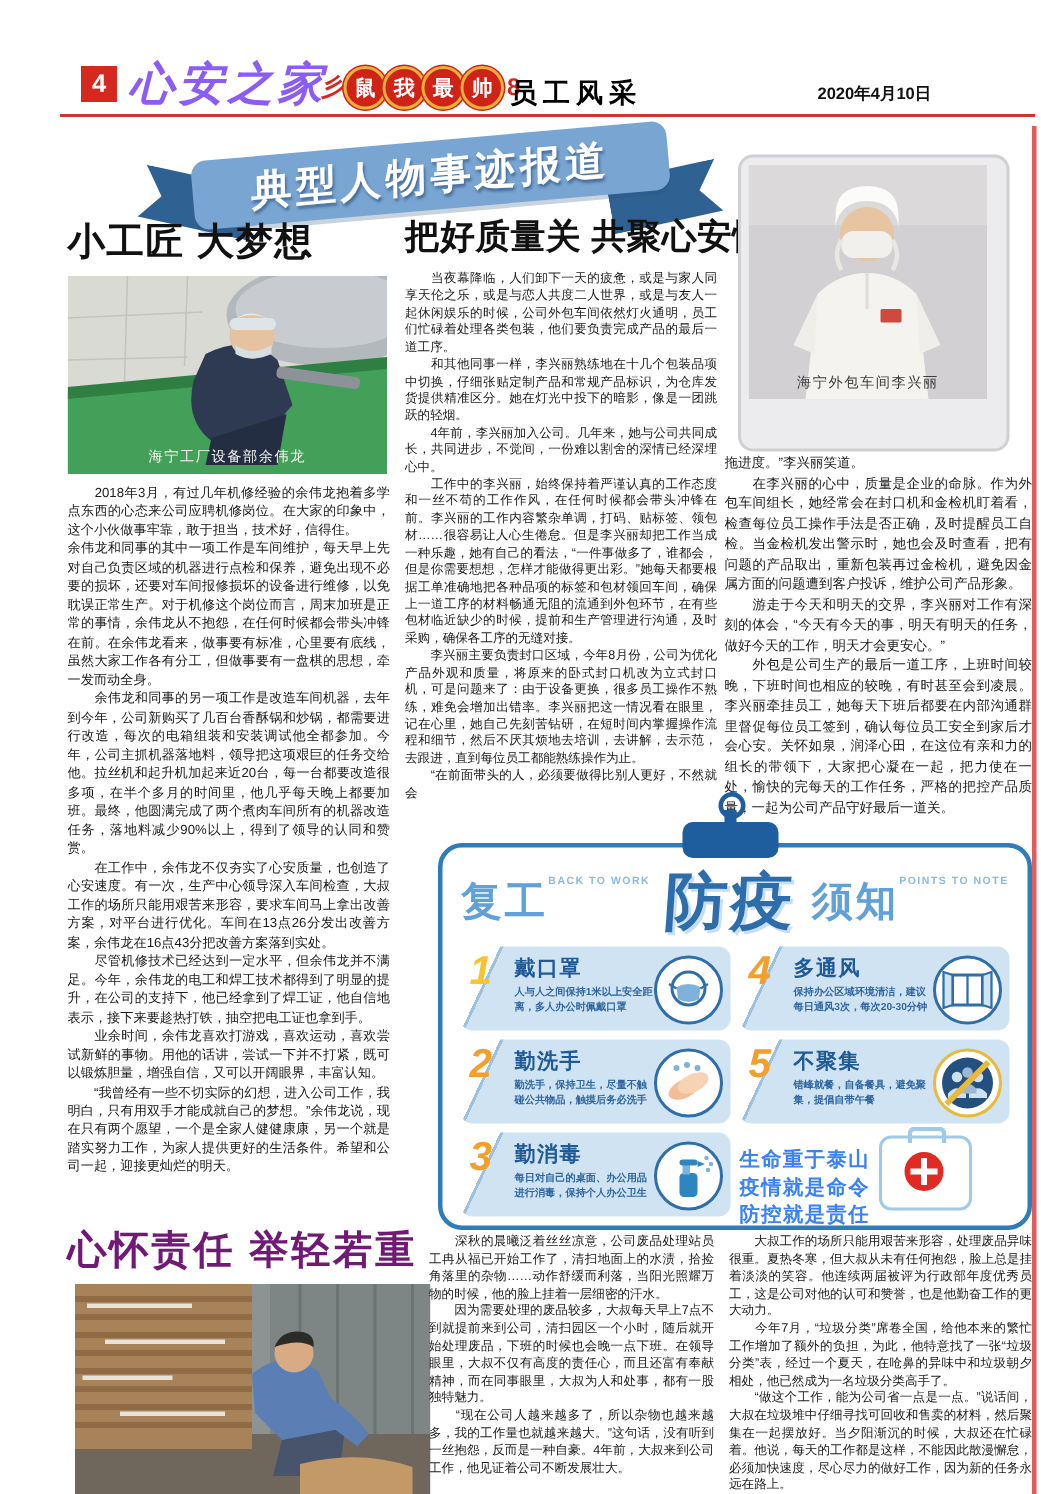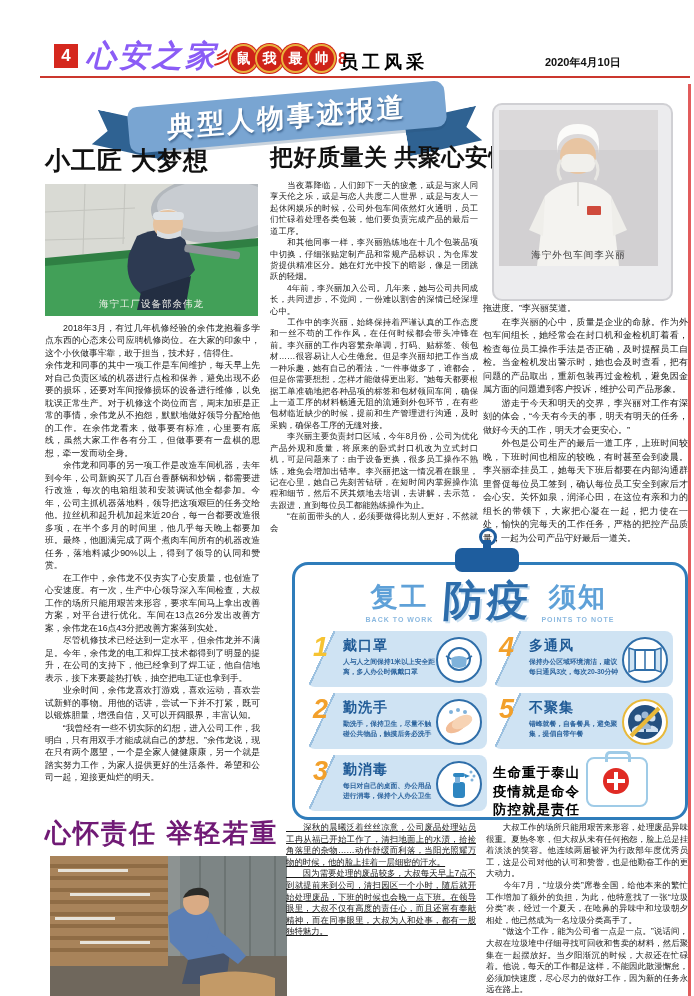--- a/index.html
+++ b/index.html
@@ -34,52 +34,52 @@
 
   
   .a1-title{left:45px;top:144px;font-size:25px;font-weight:900;letter-spacing:1px;}
   .a2-title{left:270px;top:142px;font-size:23px;font-weight:900;letter-spacing:0.5px;}
   .a3-title{left:45px;top:816px;font-size:26px;font-weight:900;color:#701a75;letter-spacing:2px;}
   .body-col{font-size:8.8px;line-height:1.42;text-align:justify;color:#1a1a1a;overflow:hidden;}
   .body-col p{margin:0;}
   .a1-body{left:45px;top:322px;width:215px;height:492px;}
   .a2-body{left:270px;top:180px;width:208px;height:378px;font-size:8.4px;line-height:1.36;}
   .a2-cont{left:483px;top:302px;width:205px;height:258px;font-size:9px;line-height:1.5;}
-  .a3-col1{left:286px;top:822px;width:190px;height:174px;font-size:8.4px;line-height:1.38;text-decoration:underline;}
+  .a3-col1{left:286px;top:822px;width:190px;height:174px;font-size:8.4px;line-height:1.38;}
   .a3-col2{left:486px;top:822px;width:202px;height:174px;font-size:8.4px;line-height:1.38;}
 
   
   .photo{overflow:hidden;}
   .photo1{left:45px;top:184px;width:213px;height:132px;}
   .photo-cap1{left:45px;top:298px;width:213px;text-align:center;color:#f4f4ee;font-size:9.5px;letter-spacing:1px;}
   .frame2{left:492px;top:103px;width:177px;height:194px;background:#ececee;border:2px solid #d0d0d4;border-radius:10px;}
   .photo2{left:499px;top:110px;width:159px;height:156px;}
   .photo3{left:50px;top:856px;width:237px;height:140px;}
 
   
   .nbox{left:292px;top:562px;width:390px;height:252px;background:#fff;border:3px solid #2f7cba;border-radius:16px;z-index:5;}
   .clip-big{left:455px;top:548px;width:64px;height:24px;background:#1e5d9e;border-radius:7px;z-index:6;}
   .clip-neck{left:483px;top:540px;width:8px;height:12px;background:#1e5d9e;z-index:6;}
   .clip-ring{left:479px;top:528px;width:12px;height:12px;border:3px solid #1e5d9e;border-radius:50%;z-index:6;}
   .ntitle{left:0;top:8px;width:100%;display:flex;align-items:center;justify-content:center;gap:10px;}
-  .nt-stack{display:flex;flex-direction:column;align-items:center;}
+  .nt-stack{display:flex;flex-direction:row;}
   .nt-small{color:#5fa1d8;font-size:27px;font-weight:900;letter-spacing:2px;}
   .nt-en{color:#8bb9e0;font-size:7px;font-weight:bold;letter-spacing:1px;margin-top:1px;}
   .nt-big{color:#2d6dab;font-size:42px;font-weight:900;letter-spacing:2px;
           text-shadow:2px 2px 0 #c9dff0;transform:skewX(-4deg);}
   .card{position:absolute;width:180px;height:56px;border-radius:8px;
         background:linear-gradient(115deg,#ffffff 24px,#9cc1e0 24px,#9cc1e0 26px,#cfe3f3 26px);}
   .card-num{position:absolute;left:6px;top:1px;font-size:27px;font-weight:900;font-style:italic;color:#f2a02b;}
   .card-num.y{color:#f6c332;}
   .card-title{margin:6px 0 2px 36px;font-size:14px;font-weight:900;color:#1f5a96;letter-spacing:1px;}
   .card-desc{margin:0 50px 0 36px;font-size:6.8px;font-weight:bold;color:#2f669f;line-height:1.5;}
   .card-icon{position:absolute;right:5px;top:6px;width:42px;height:42px;border-radius:50%;background:#fff;
              border:2px solid #2f6ea9;display:flex;align-items:center;justify-content:center;overflow:hidden;}
   .slogan-cell{position:absolute;left:198px;top:188px;width:180px;height:58px;display:flex;align-items:center;}
-  .slogan-lines{font-size:13.5px;font-weight:900;color:#000000;line-height:1.4;letter-spacing:1px;margin-top:20px;}
+  .slogan-lines{font-size:13.5px;font-weight:900;color:#3b82f6;line-height:1.4;letter-spacing:1px;margin-top:20px;}
   .kit{position:relative;width:58px;height:46px;background:#fff;border:2px solid #9fcbe7;border-radius:8px;margin-left:6px;}
   .kit:before{content:"";position:absolute;left:17px;top:-8px;width:20px;height:8px;border:3px solid #9fcbe7;
               border-bottom:none;border-radius:5px 5px 0 0;}
   .kit-red{position:absolute;left:15px;top:9px;width:26px;height:26px;background:#e02b24;border-radius:50%;}
   .kit-red:before{content:"";position:absolute;left:11px;top:4px;width:4px;height:18px;background:#fff;}
   .kit-red:after{content:"";position:absolute;left:4px;top:11px;width:18px;height:4px;background:#fff;}
 </style>
 </head>
 <body>
 
@@ -125,21 +125,21 @@
       <circle cx="123" cy="40" r="15" fill="#e6c3a0"></circle>
       <path d="M106 34 Q122 16 140 34 Q132 26 123 26 Q112 26 106 34Z" fill="#e9edf0"></path>
       <rect x="108" y="28" width="31" height="8" rx="4" fill="#dfe4e8"></rect>
       <path d="M112 46 Q123 54 136 46 L136 52 Q123 58 112 52Z" fill="#d8dde2"></path>
       <rect x="140" y="60" width="56" height="8" rx="3" fill="#8d9298" transform="rotate(8 140 60)"></rect>
     </svg>
   </div>
   <div class="abs photo-cap1">海宁工厂设备部余伟龙</div>
   <div class="abs body-col a1-body">
     <p>　　2018年3月，有过几年机修经验的余伟龙抱着多学点东西的心态来公司应聘机修岗位。在大家的印象中，这个小伙做事牢靠，敢于担当，技术好，信得住。</p>
-    <p>余伟龙和同事的其中一项工作是车间维护，每天早上先对自己负责区域的机器进行点检和保养，避免出现不必要的损坏，还要对车间报修损坏的设备进行维修，以免耽误正常生产。对于机修这个岗位而言，周末加班是正常的事情，余伟龙从不抱怨，默默地做好领导分配给他的工作。在余伟龙看来，做事要有标准，心里要有底线，虽然大家工作各有分工，但做事要有一盘棋的思想，牵一发而动全身。</p>
+    <p>余伟龙和同事的其中一项工作是车间维护，每天早上先对自己负责区域的机器进行点检和保养，避免出现不必要的损坏，还要对车间报修损坏的设备进行维修，以免耽误正常生产。对于机修这个岗位而言，周末加班是正常的事情，余伟龙从不抱怨，在任何时候都会带头冲锋在前。在余伟龙看来，做事要有标准，心里要有底线，虽然大家工作各有分工，但做事要有一盘棋的思想，牵一发而动全身。</p>
     <p>　　余伟龙和同事的另一项工作是改造车间机器，去年到今年，公司新购买了几百台香酥锅和炒锅，都需要进行改造，每次的电箱组装和安装调试他全都参加。今年，公司主抓机器落地料，领导把这项艰巨的任务交给他。拉丝机和起升机加起来近20台，每一台都要改造很多项，在半个多月的时间里，他几乎每天晚上都要加班。最终，他圆满完成了两个煮肉车间所有的机器改造任务，落地料减少90%以上，得到了领导的认同和赞赏。</p>
     <p>　　在工作中，余伟龙不仅夯实了心安质量，也创造了心安速度。有一次，生产中心领导深入车间检查，大叔工作的场所只能用艰苦来形容，要求车间马上拿出改善方案，对平台进行优化。车间在13点26分发出改善方案，余伟龙在16点43分把改善方案落到实处。</p>
     <p>　　尽管机修技术已经达到一定水平，但余伟龙并不满足。今年，余伟龙的电工和焊工技术都得到了明显的提升，在公司的支持下，他已经拿到了焊工证，他自信地表示，接下来要趁热打铁，抽空把电工证也拿到手。</p>
     <p>　　业余时间，余伟龙喜欢打游戏，喜欢运动，喜欢尝试新鲜的事物。用他的话讲，尝试一下并不打紧，既可以锻炼胆量，增强自信，又可以开阔眼界，丰富认知。</p>
     <p>　　“我曾经有一些不切实际的幻想，进入公司工作，我明白，只有用双手才能成就自己的梦想。”余伟龙说，现在只有两个愿望，一个是全家人健健康康，另一个就是踏实努力工作，为家人提供更好的生活条件。希望和公司一起，迎接更灿烂的明天。</p>
   </div>
 
   <div class="abs a2-title">把好质量关 共聚心安情</div>
   <div class="abs body-col a2-body">
     <p>　　当夜幕降临，人们卸下一天的疲惫，或是与家人同享天伦之乐，或是与恋人共度二人世界，或是与友人一起休闲娱乐的时候，公司外包车间依然灯火通明，员工们忙碌着处理各类包装，他们要负责完成产品的最后一道工序。</p>
@@ -316,20 +316,21 @@
       <path d="M138 104 L132 128 L176 128 L180 96 Z" fill="#47546b"></path>
       <circle cx="146" cy="46" r="13" fill="#d9ab85"></circle>
       <path d="M133 42 Q138 30 152 32 Q160 34 159 42 Q150 36 133 42Z" fill="#2b2b28"></path>
       <path d="M160 70 Q180 80 196 100 L188 108 Q170 94 156 86Z" fill="#5b7fb5"></path>
       <path d="M150 120 Q190 110 225 122 L225 140 L150 140Z" fill="#c39a67"></path>
     </svg>
   </div>
   <div class="abs body-col a3-col1">
     <p>　　深秋的晨曦泛着丝丝凉意，公司废品处理站员工冉从福已开始工作了，清扫地面上的水渍，拾捡角落里的杂物……动作舒缓而利落，当阳光照耀万物的时候，他的脸上挂着一层细密的汗水。</p>
     <p>　　因为需要处理的废品较多，大叔每天早上7点不到就提前来到公司，清扫园区一个小时，随后就开始处理废品，下班的时候也会晚一点下班。在领导眼里，大叔不仅有高度的责任心，而且还富有奉献精神，而在同事眼里，大叔为人和处事，都有一股独特魅力。</p>
+    <p>　　“现在公司人越来越多了，所以杂物也越来越多，我的工作量也就越来越大。”这句话，没有听到一丝抱怨，反而是一种自豪。4年前，大叔来到公司工作，他见证着公司不断发展壮大。</p>
   </div>
   <div class="abs body-col a3-col2">
     <p>　　大叔工作的场所只能用艰苦来形容，处理废品异味很重。夏热冬寒，但大叔从未有任何抱怨，脸上总是挂着淡淡的笑容。他连续两届被评为行政部年度优秀员工，这是公司对他的认可和赞誉，也是他勤奋工作的更大动力。</p>
     <p>　　今年7月，“垃圾分类”席卷全国，给他本来的繁忙工作增加了额外的负担，为此，他特意找了一张“垃圾分类”表，经过一个夏天，在呛鼻的异味中和垃圾朝夕相处，他已然成为一名垃圾分类高手了。</p>
     <p>　　“做这个工作，能为公司省一点是一点。”说话间，大叔在垃圾堆中仔细寻找可回收和售卖的材料，然后聚集在一起摆放好。当夕阳渐沉的时候，大叔还在忙碌着。他说，每天的工作都是这样，不能因此散漫懈怠，必须加快速度，尽心尽力的做好工作，因为新的任务永远在路上。</p>
   </div>
 
 </div>
 
 </body></html>

